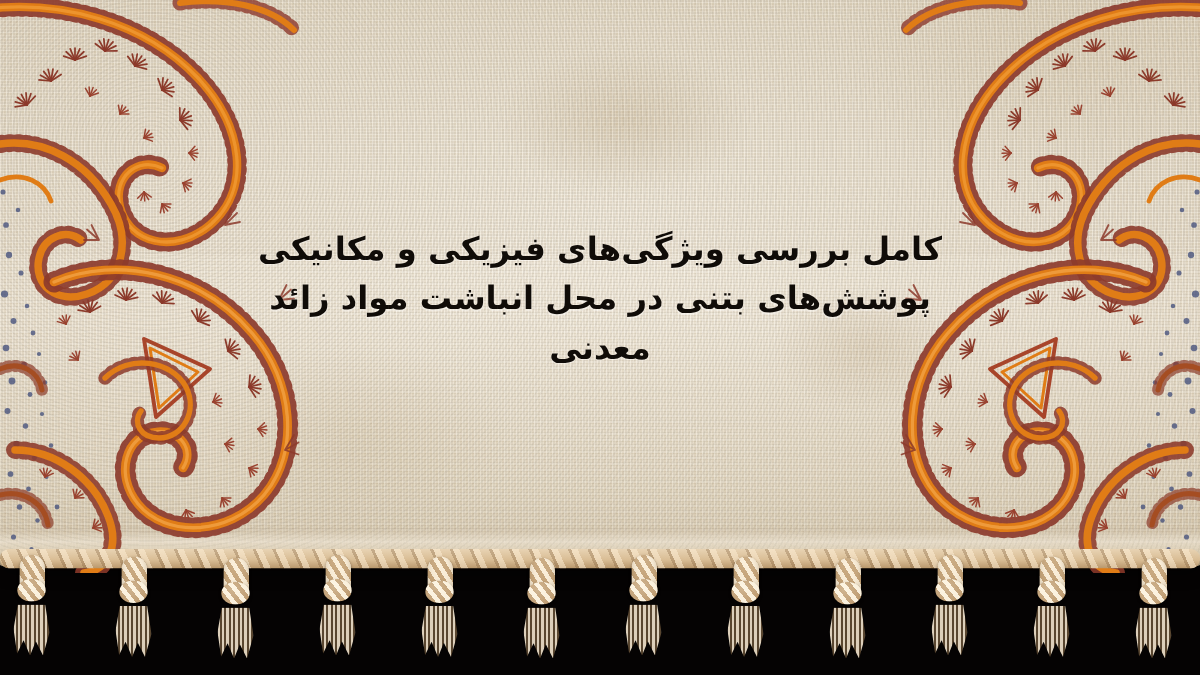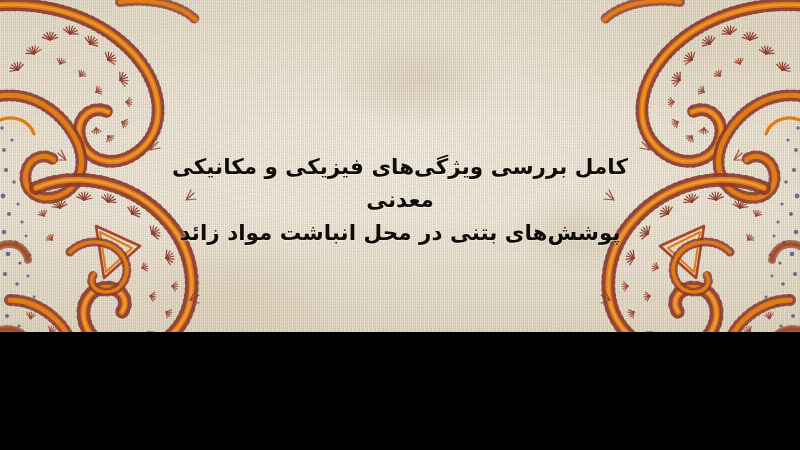--- a/index.html
+++ b/index.html
@@ -1,19 +1,19 @@
 <!DOCTYPE html>
 <html lang="fa" dir="rtl"><head>
 <meta charset="utf-8">
 <title>Persian Embroidered Title Slide</title>
 <style>
   html,body{margin:0;padding:0;background:#000;}
   #stage{
     position:relative;
-    width:800px;height:332px;
+    width:800px;height:450px;
     overflow:hidden;
     background:#000000;
     font-family:"DejaVu Sans","Liberation Sans",sans-serif;
   }
 
   
   .backdrop{
     position:absolute;inset:0;
     background:#050303;
   }
@@ -432,22 +432,22 @@
         <path d="M150 150 l8 -8 M150 150 l10 -2 M150 150 l4 -11"></path>
         <path d="M186 200 l8 -7 M186 200 l10 -1 M186 200 l5 -10"></path>
         <path d="M66 160 l-8 -7 M66 160 l-10 0 M66 160 l-5 -10"></path>
         <path d="M190 300 l9 -5 M190 300 l9 3 M190 300 l6 -10"></path>
       </g>
     </g>
   </svg>
 
   <div class="title-block">
     <span class="title-line">کامل بررسی ویژگی‌های فیزیکی و مکانیکی</span>
+    <span class="title-line">پوشش‌های بتنی در محل انباشت مواد زائد</span>
     <span class="title-line">معدنی</span>
-    <span class="title-line">پوشش‌های بتنی در محل انباشت مواد زائد</span>
   </div>
 
   <div class="fringe">
     <div class="cord"></div>
     <div id="tassels">
         <div class="tassel" style="left: 6px; top: 4px;">
           <div class="knot">
             <div class="bead" style="top:16px"></div>
           </div>
           <div class="skirt"></div>

